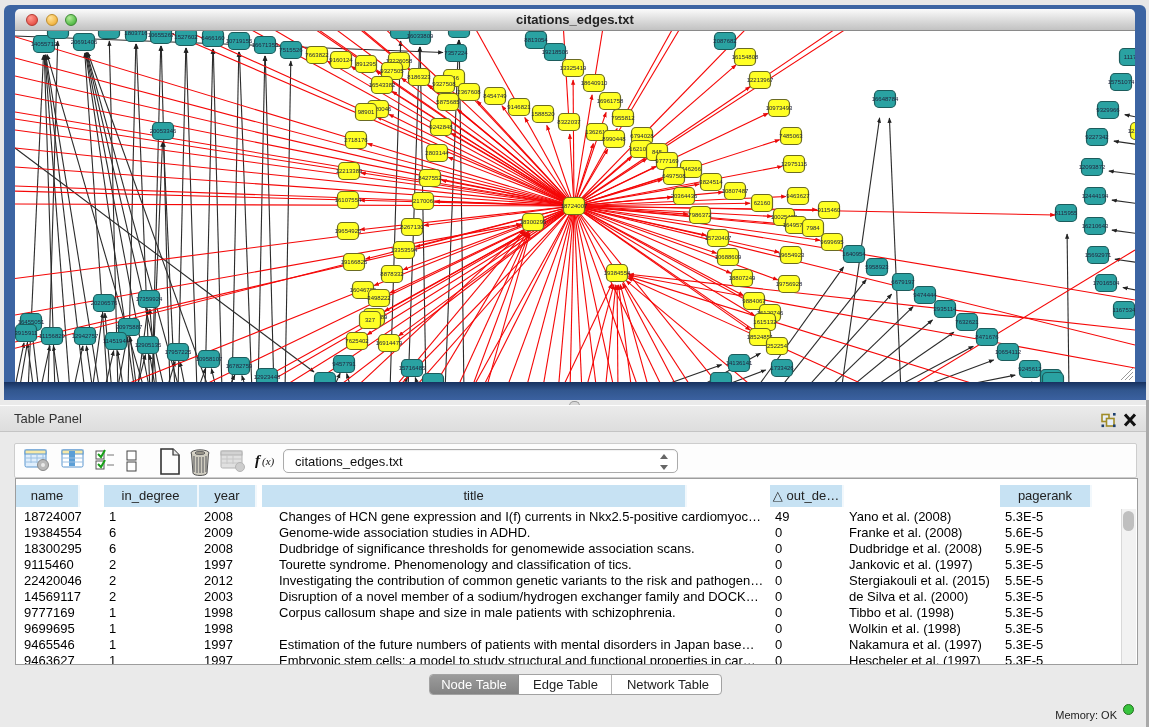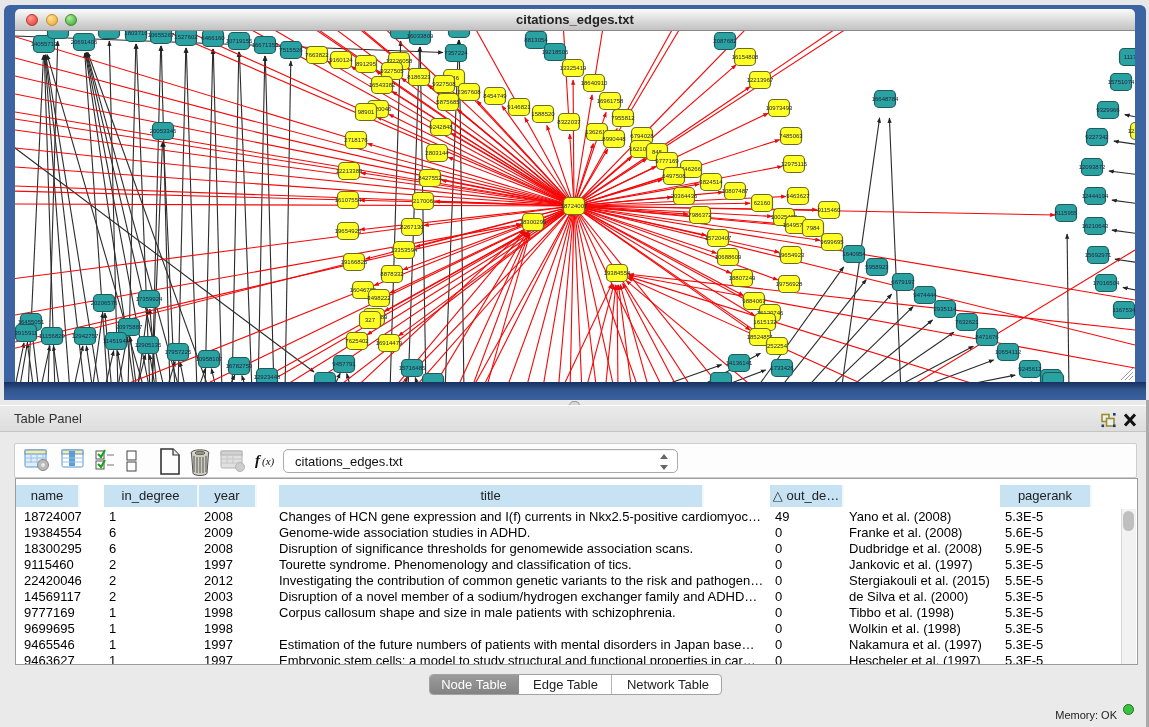--- a/index.html
+++ b/index.html
@@ -637,21 +637,21 @@
       <span class="lbl">citations_edges.txt</span>
     <svg width="12" height="18" viewBox="0 0 12 18" style="position:absolute;right:7px;top:3px">
         <path d="M6 1 L10 6 L2 6 z" fill="#666"></path>
         <path d="M6 17 L10 12 L2 12 z" fill="#666"></path>
       </svg>
   </div>
   <div id="table">
       <div class="hc" style="left:0px;width:64px">name</div>
       <div class="hc" style="left:88px;width:95px">in_degree</div>
       <div class="hc" style="left:183px;width:58px">year</div>
-      <div class="hc" style="left:263px;width:425px">title</div>
+      <div class="hc" style="left:246px;width:425px">title</div>
       <div class="hc" style="left:754px;width:74px">△ out_de…</div>
       <div class="hc" style="left:984px;width:92px">pagerank</div>
       <div class="row" style="left:0;top:30px;width:1100px">
         <span class="cell" style="left:8px">18724007</span>
         <span class="cell" style="left:93px">1</span>
         <span class="cell" style="left:188px">2008</span>
         <span class="cell" style="left:263px">Changes of HCN gene expression and I(f) currents in Nkx2.5‑positive cardiomyoc…</span>
         <span class="cell" style="left:759px">49</span>
         <span class="cell" style="left:833px">Yano et al. (2008)</span>
         <span class="cell" style="left:989px">5.3E‑5</span>
@@ -662,21 +662,21 @@
         <span class="cell" style="left:188px">2009</span>
         <span class="cell" style="left:263px">Genome‑wide association studies in ADHD.</span>
         <span class="cell" style="left:759px">0</span>
         <span class="cell" style="left:833px">Franke et al. (2008)</span>
         <span class="cell" style="left:989px">5.6E‑5</span>
       </div>
       <div class="row" style="left:0;top:62px;width:1100px">
         <span class="cell" style="left:8px">18300295</span>
         <span class="cell" style="left:93px">6</span>
         <span class="cell" style="left:188px">2008</span>
-        <span class="cell" style="left:263px">Disruption of significance thresholds for genomewide association scans.</span>
+        <span class="cell" style="left:263px">Dudbridge of significance thresholds for genomewide association scans.</span>
         <span class="cell" style="left:759px">0</span>
         <span class="cell" style="left:833px">Dudbridge et al. (2008)</span>
         <span class="cell" style="left:989px">5.9E‑5</span>
       </div>
       <div class="row" style="left:0;top:78px;width:1100px">
         <span class="cell" style="left:8px">9115460</span>
         <span class="cell" style="left:93px">2</span>
         <span class="cell" style="left:188px">1997</span>
         <span class="cell" style="left:263px">Tourette syndrome. Phenomenology and classification of tics.</span>
         <span class="cell" style="left:759px">0</span>
@@ -689,21 +689,21 @@
         <span class="cell" style="left:188px">2012</span>
         <span class="cell" style="left:263px">Investigating the contribution of common genetic variants to the risk and pathogen…</span>
         <span class="cell" style="left:759px">0</span>
         <span class="cell" style="left:833px">Stergiakouli et al. (2015)</span>
         <span class="cell" style="left:989px">5.5E‑5</span>
       </div>
       <div class="row" style="left:0;top:110px;width:1100px">
         <span class="cell" style="left:8px">14569117</span>
         <span class="cell" style="left:93px">2</span>
         <span class="cell" style="left:188px">2003</span>
-        <span class="cell" style="left:263px">Disruption of a novel member of a sodium/hydrogen exchanger family and ADHD…</span>
+        <span class="cell" style="left:263px">Disruption of a novel member of a sodium/hydrogen exchanger family and DOCK…</span>
         <span class="cell" style="left:759px">0</span>
         <span class="cell" style="left:833px">de Silva et al. (2000)</span>
         <span class="cell" style="left:989px">5.3E‑5</span>
       </div>
       <div class="row" style="left:0;top:126px;width:1100px">
         <span class="cell" style="left:8px">9777169</span>
         <span class="cell" style="left:93px">1</span>
         <span class="cell" style="left:188px">1998</span>
         <span class="cell" style="left:263px">Corpus callosum shape and size in male patients with schizophrenia.</span>
         <span class="cell" style="left:759px">0</span>

